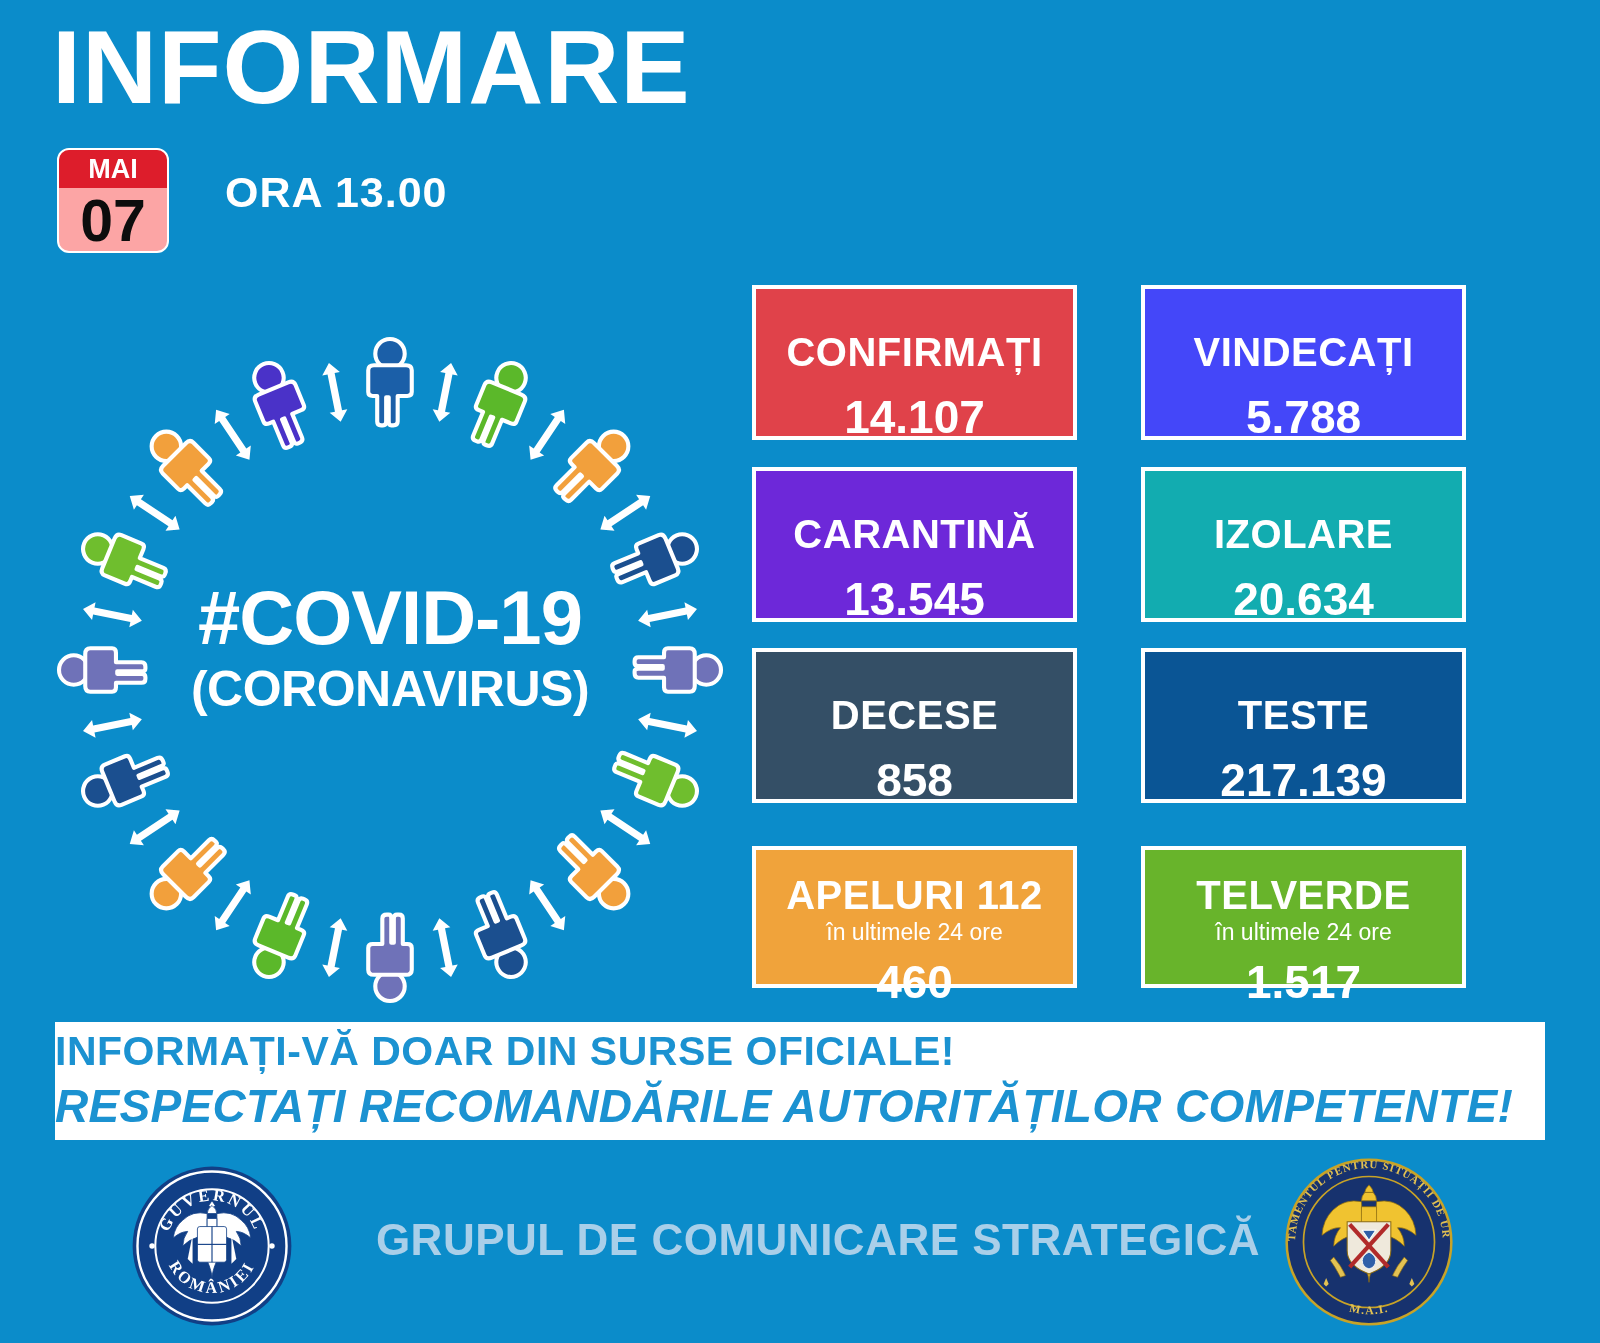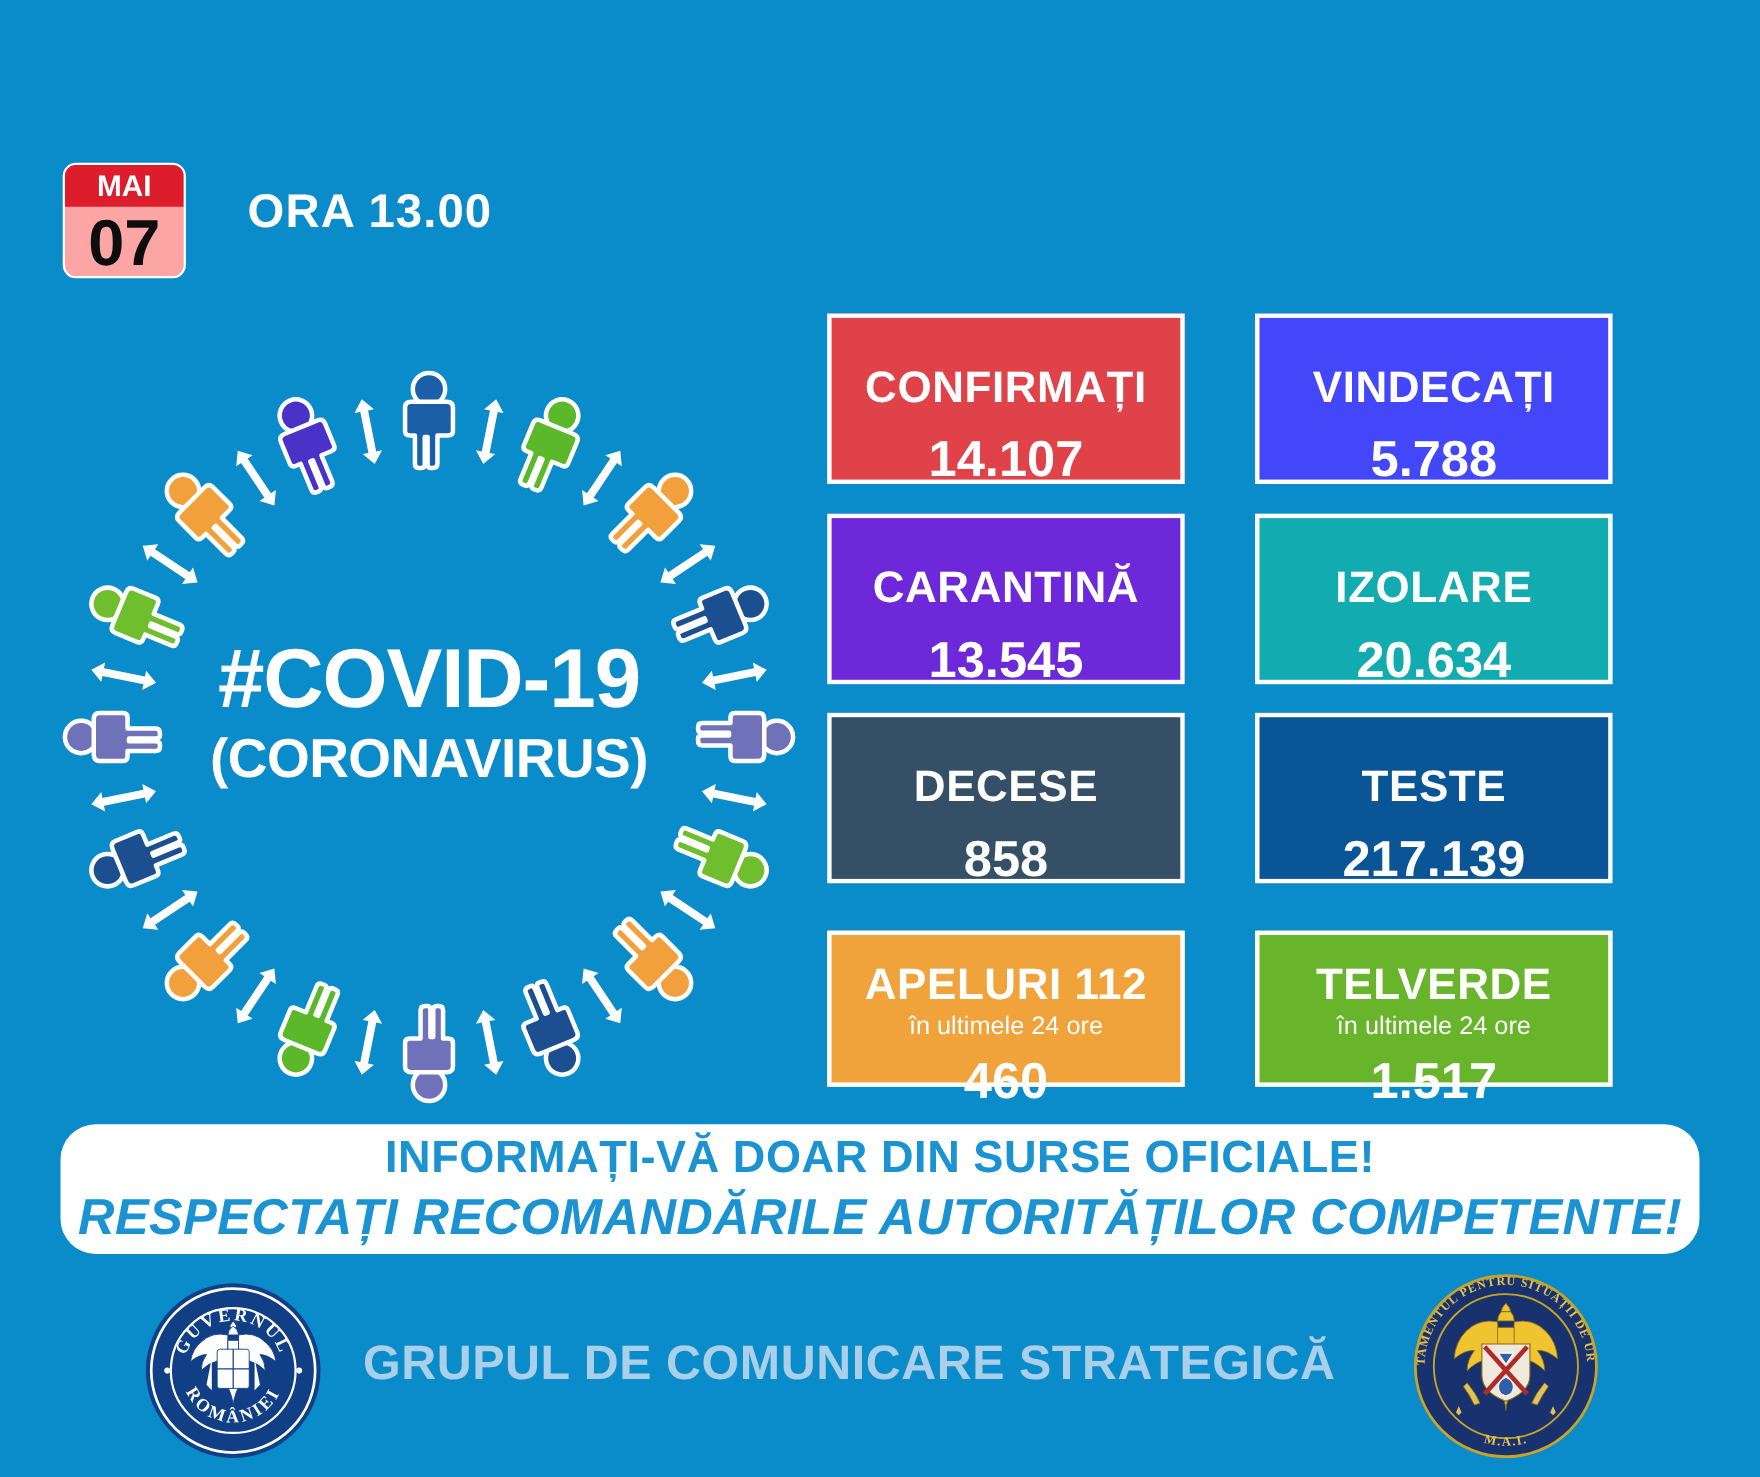--- a/index.html
+++ b/index.html
@@ -148,23 +148,21 @@
   
   #message-banner {
     position: absolute;
     left: 55px;
     top: 1022px;
     width: 1490px;
     height: 118px;
     background: #ffffff;
     display: flex;
     flex-direction: column;
-    align-items: center;
     justify-content: center;
-    border-radius: 32px;
   }
   #message-line-1 {
     color: #1b92d1;
     font-size: 41px;
     font-weight: bold;
     letter-spacing: 0.5px;
     line-height: 1.15;
   }
   #message-line-2 {
     color: #1b92d1;
@@ -190,32 +188,33 @@
     top: 1158px;
     width: 168px;
     height: 168px;
   }
   #footer-gov-logo svg, #footer-dsu-logo svg { display:block; width:100%; height:100%; }
   #footer-text {
     position: absolute;
     left: 330px;
     top: 1215px;
     width: 930px;
-    text-align: left;
+    text-align: right;
     color: #a9cfe9;
     font-size: 44px;
     font-weight: bold;
     letter-spacing: 0.5px;
   }
 </style>
 </head>
 <body>
 
 <div id="page">
 
+  <div id="header-title">INFORMARE</div>
 
   <div id="calendar-icon">
     <div id="calendar-month">MAI</div>
     <div id="calendar-day">07</div>
   </div>
 
   <div id="header-time">ORA 13.00</div>
 
   <div id="circle-illustration">
     <svg viewBox="0 0 670 670" xmlns="http://www.w3.org/2000/svg">

